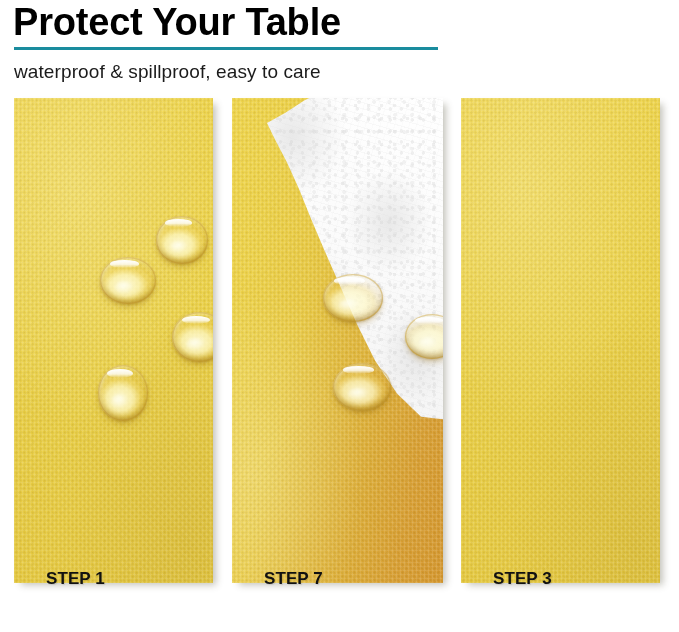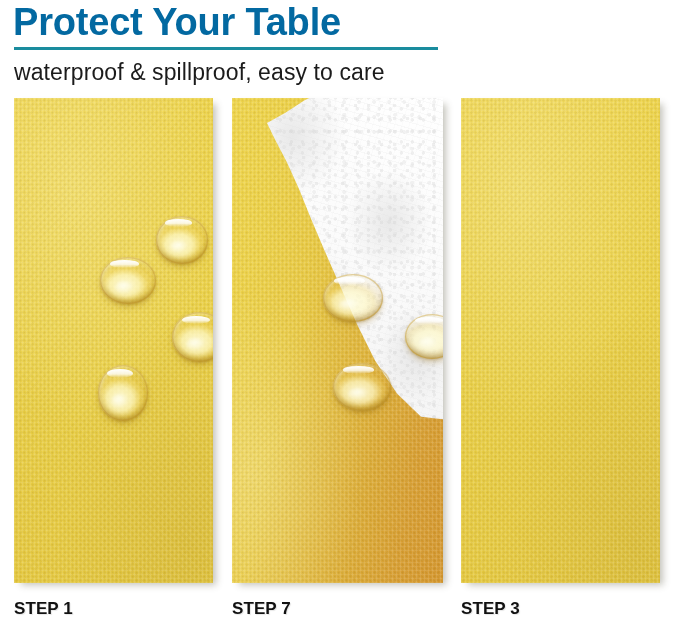--- a/index.html
+++ b/index.html
@@ -17,37 +17,37 @@
   }
 
   
   #page-title {
     position: absolute;
     left: 13px;
     top: -1px;
     font-size: 38px;
     font-weight: bold;
     letter-spacing: -0.2px;
-    color: #0369a1;
+    color: #000000;
     white-space: nowrap;
     line-height: 46px;
   }
   #title-rule {
     position: absolute;
     left: 14px;
     top: 47px;
     width: 424px;
     height: 3px;
     background: #1a8c9e;
   }
   #page-subtitle {
     position: absolute;
     left: 14px;
     top: 59px;
-    font-size: 23px;
+    font-size: 19px;
     font-weight: normal;
     color: #1b1b1b;
     white-space: nowrap;
     line-height: 26px;
     letter-spacing: 0.1px;
   }
 
   
   #panel-strip {
     position: absolute;
@@ -206,27 +206,28 @@
     top: 120px;
     width: 150px;
     height: 200px;
     background: radial-gradient(ellipse 70% 60% at 85% 20%, rgba(170,120,25,0.20), rgba(170,120,25,0) 72%);
     pointer-events: none;
   }
 
   
   .step-label {
     position: absolute;
-    top: 599px;
+    top: 569px;
     font-size: 17px;
     font-weight: bold;
     color: #111111;
     letter-spacing: 0.1px;
     white-space: nowrap;
     text-shadow: 1px 1px 1px rgba(0,0,0,0.10);
+    margin-left: 32px;
   }
   #step-label-1 { left: 14px; }
   #step-label-2 { left: 232px; }
   #step-label-3 { left: 461px; }
 </style>
 </head>
 <body>
 
 <div id="page-title">Protect Your Table</div>
 

